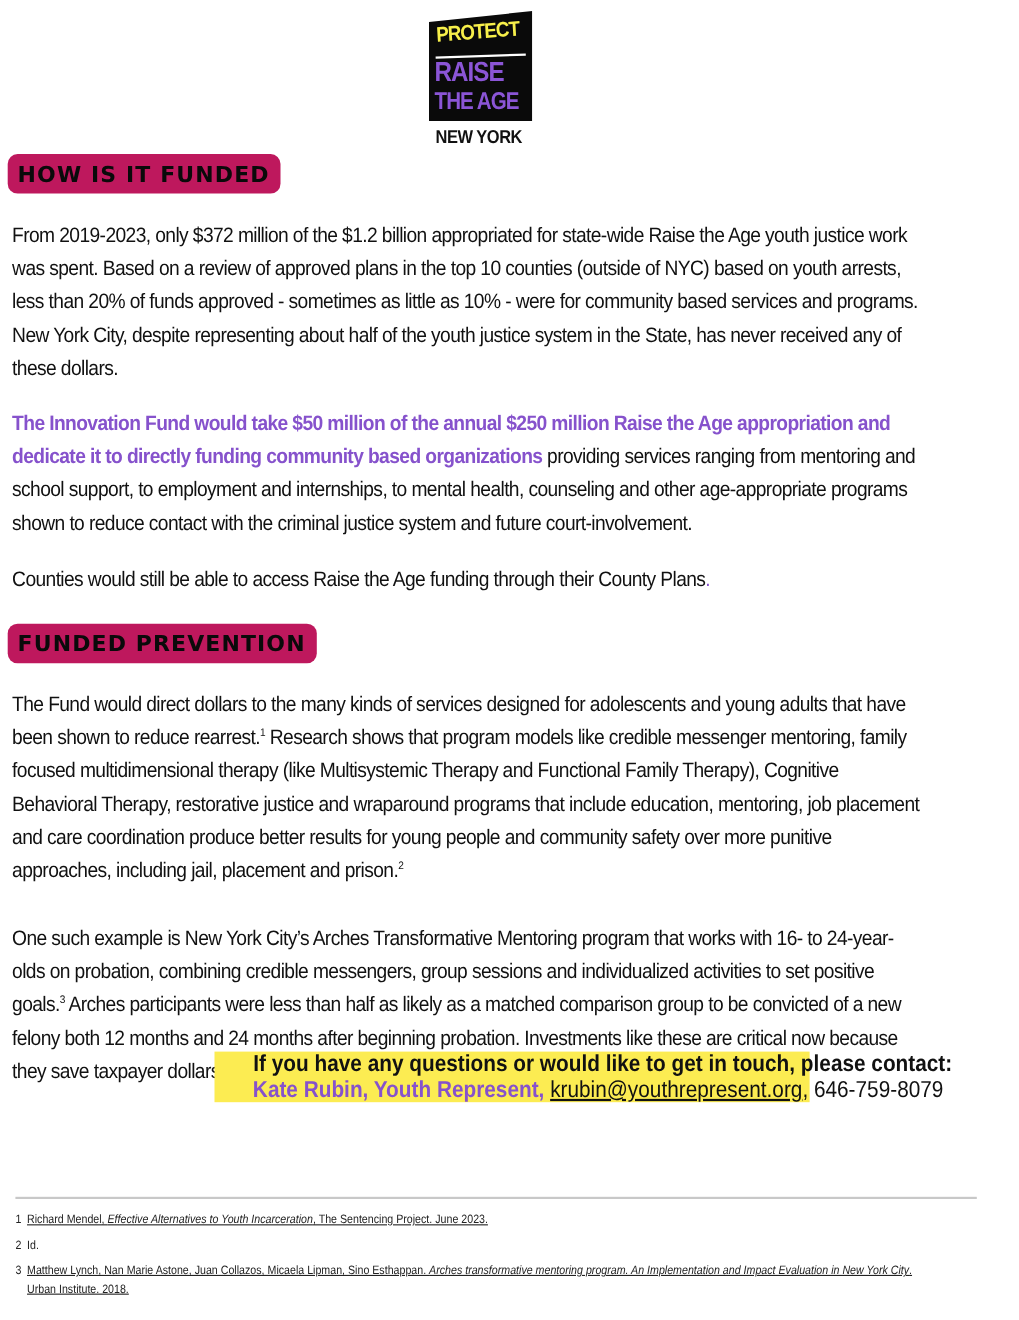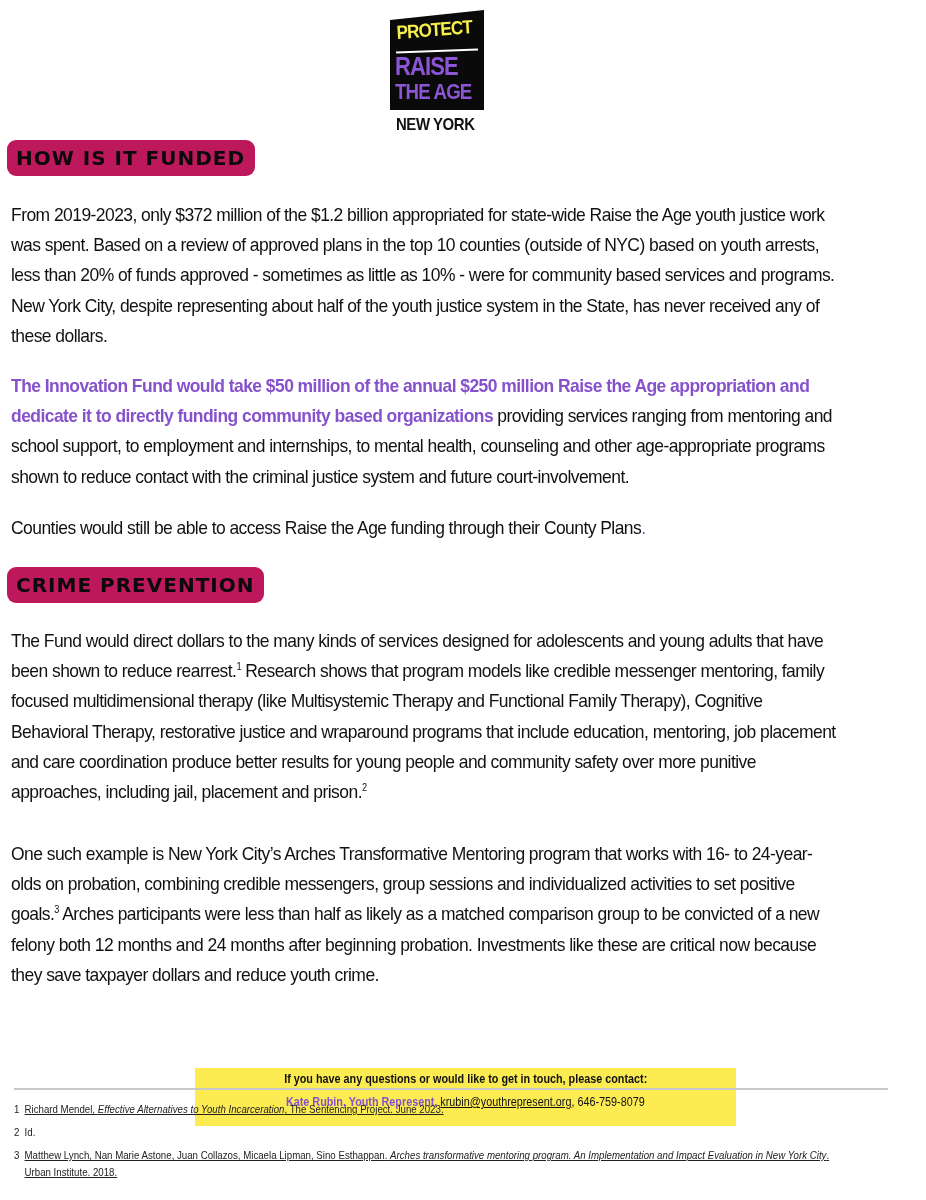--- a/index.html
+++ b/index.html
@@ -121,28 +121,28 @@
     font-weight: bold;
   }
   .para sup {
     font-size: 10px;
     line-height: 0;
   }
   .purple-dot { color: #8652cc; }
   .contact-box {
     position: absolute;
     left: 195px;
-    top: 1068px;
+    top: 956px;
     width: 541px;
-    height: 58px;
+    height: 46px;
     background: #fcec52;
     text-align: center;
     font-family: "Liberation Sans", sans-serif;
     font-weight: bold;
-    font-size: 12px;
+    font-size: 21px;
     line-height: 23px;
   }
   .contact-inner {
     display: inline-block;
     transform: scaleX(0.9);
     transform-origin: center top;
     white-space: nowrap;
   }
   .contact-line1 { color: #111; }
   .contact-name { color: #8652cc; }
@@ -200,21 +200,21 @@
 <div class="para" style="top:200px;">From 2019-2023, only $372 million of the $1.2 billion appropriated for state-wide Raise the Age youth justice work was spent. Based on a review of approved plans in the top 10 counties (outside of NYC) based on youth arrests, less than 20% of funds approved - sometimes as little as 10% - were for community based services and programs. New York City, despite representing about half of the youth justice system in the State, has never received any of these dollars.</div>
 
 <div class="para" style="top:371px;">
   <span class="purple">The Innovation Fund would take $50 million of the annual $250 million Raise the Age appropriation and dedicate it to directly funding community based organizations</span><span> providing services ranging from mentoring and school support, to employment and internships, to mental health, counseling and other age-appropriate programs shown to reduce contact with the criminal justice system and future court-involvement.</span>
 </div>
 
 <div class="para" style="top:513px;">
   <span>Counties would still be able to access Raise the Age funding through their County Plans</span><span class="purple-dot">.</span>
 </div>
 
-<div class="section-heading" style="top:567px;">CRIME PREVENTION</div>
+<div class="section-heading" style="top:567px;">FUNDED PREVENTION</div>
 
 <div class="para" style="top:626px;">
   <span>The Fund would direct dollars to the many kinds of services designed for adolescents and young adults that have been shown to reduce rearrest.</span><sup>1</sup><span> Research shows that program models like credible messenger mentoring, family focused multidimensional therapy (like Multisystemic Therapy and Functional Family Therapy), Cognitive Behavioral Therapy, restorative justice and wraparound programs that include education, mentoring, job placement and care coordination produce better results for young people and community safety over more punitive approaches, including jail, placement and prison.</span><sup>2</sup>
 </div>
 
 <div class="para" style="top:839px;">
   <span>One such example is New York City’s Arches Transformative Mentoring program that works with 16- to 24-year-olds on probation, combining credible messengers, group sessions and individualized activities to set positive goals.</span><sup>3</sup><span> Arches participants were less than half as likely as a matched comparison group to be convicted of a new felony both 12 months and 24 months after beginning probation. Investments like these are critical now because they save taxpayer dollars and reduce youth crime.</span>
 </div>
 
 <div class="contact-box">

